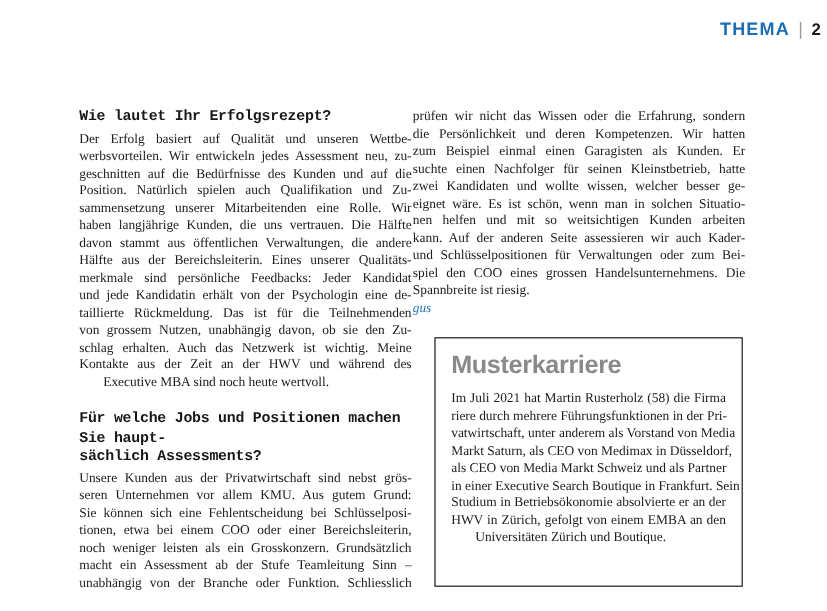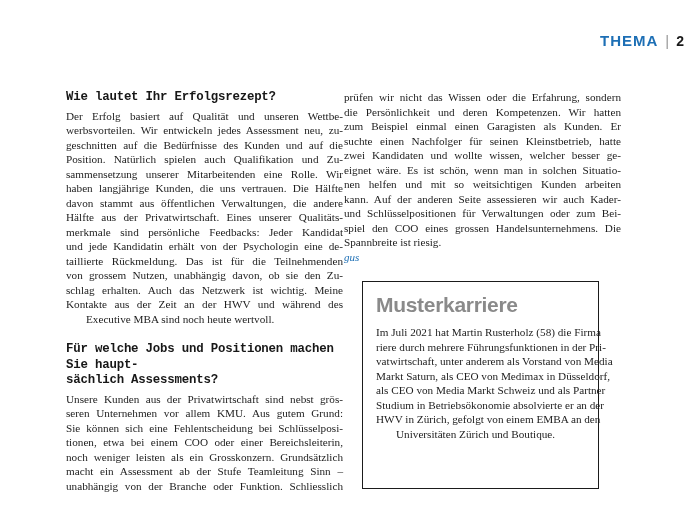--- a/index.html
+++ b/index.html
@@ -7,21 +7,21 @@
   body {
     width: 689px; height: 509px;
     position: relative;
     overflow: hidden;
     font-family: "Liberation Serif", serif;
     color: #1c1c1c;
   }
   
   .page-header {
     position: absolute;
-    top: 32px; right: 5px;
+    top: 16px; right: 5px;
     display: flex; align-items: baseline; gap: 7px;
     font-family: "Liberation Sans", sans-serif;
   }
   .section-label {
     color: #1d6fb5;
     font-weight: bold;
     font-size: 15px;
     letter-spacing: 1px;
   }
   .header-sep {
@@ -70,21 +70,21 @@
   }
   .byline {
     color: #1d6fb5;
     font-style: italic;
     font-size: 11px;
   }
   
   .career-box {
     position: absolute;
     left: 362px; top: 281px;
-    width: 237px; height: 208px;
+    width: 257px; height: 208px;
     border: 1.5px solid #1b1b1b;
     padding: 10px 13px 10px 13px;
     background: #ffffff;
   }
   .career-title {
     font-family: "Liberation Sans", sans-serif;
     font-weight: bold;
     font-size: 21px;
     line-height: 26px;
     letter-spacing: -0.3px;
@@ -108,21 +108,21 @@
 <div class="col col-left">
   <div class="q-heading">Wie lautet Ihr Erfolgsrezept?</div>
   <div class="para">
       <div class="line">Der Erfolg basiert auf Qualität und unseren Wettbe-</div>
       <div class="line">werbsvorteilen. Wir entwickeln jedes Assessment neu, zu-</div>
       <div class="line">geschnitten auf die Bedürfnisse des Kunden und auf die</div>
       <div class="line">Position. Natürlich spielen auch Qualifikation und Zu-</div>
       <div class="line">sammensetzung unserer Mitarbeitenden eine Rolle. Wir</div>
       <div class="line">haben langjährige Kunden, die uns vertrauen. Die Hälfte</div>
       <div class="line">davon stammt aus öffentlichen Verwaltungen, die andere</div>
-      <div class="line">Hälfte aus der Privatwirtschaft. Eines unserer Qualitäts-</div>
+      <div class="line">Hälfte aus der Bereichsleiterin. Eines unserer Qualitäts-</div>
       <div class="line">merkmale sind persönliche Feedbacks: Jeder Kandidat</div>
       <div class="line">und jede Kandidatin erhält von der Psychologin eine de-</div>
       <div class="line">taillierte Rückmeldung. Das ist für die Teilnehmenden</div>
       <div class="line">von grossem Nutzen, unabhängig davon, ob sie den Zu-</div>
       <div class="line">schlag erhalten. Auch das Netzwerk ist wichtig. Meine</div>
       <div class="line">Kontakte aus der Zeit an der HWV und während des</div>
       <div class="line line-end">Executive MBA sind noch heute wertvoll.</div>
     </div>
   <div class="q-heading second">Für welche Jobs und Positionen machen Sie haupt-
 sächlich Assessments?</div>
@@ -157,17 +157,18 @@
 </div>
 
 <div class="career-box">
   <div class="career-title">Musterkarriere</div>
   <div class="career-body">
       <div class="line">Im Juli 2021 hat Martin Rusterholz (58) die Firma</div>
       <div class="line">riere durch mehrere Führungsfunktionen in der Pri-</div>
       <div class="line">vatwirtschaft, unter anderem als Vorstand von Media</div>
       <div class="line">Markt Saturn, als CEO von Medimax in Düsseldorf,</div>
       <div class="line">als CEO von Media Markt Schweiz und als Partner</div>
+      <div class="line">in einer Executive Search Boutique in Frankfurt. Sein</div>
       <div class="line">Studium in Betriebsökonomie absolvierte er an der</div>
       <div class="line">HWV in Zürich, gefolgt von einem EMBA an den</div>
       <div class="line line-end">Universitäten Zürich und Boutique.</div>
     </div>
 </div>
 
 </body></html>

